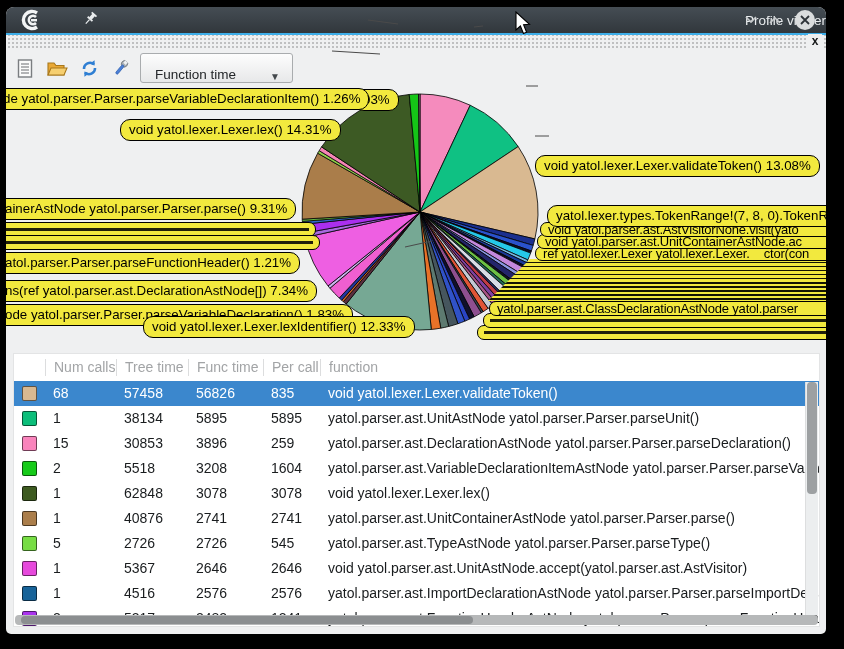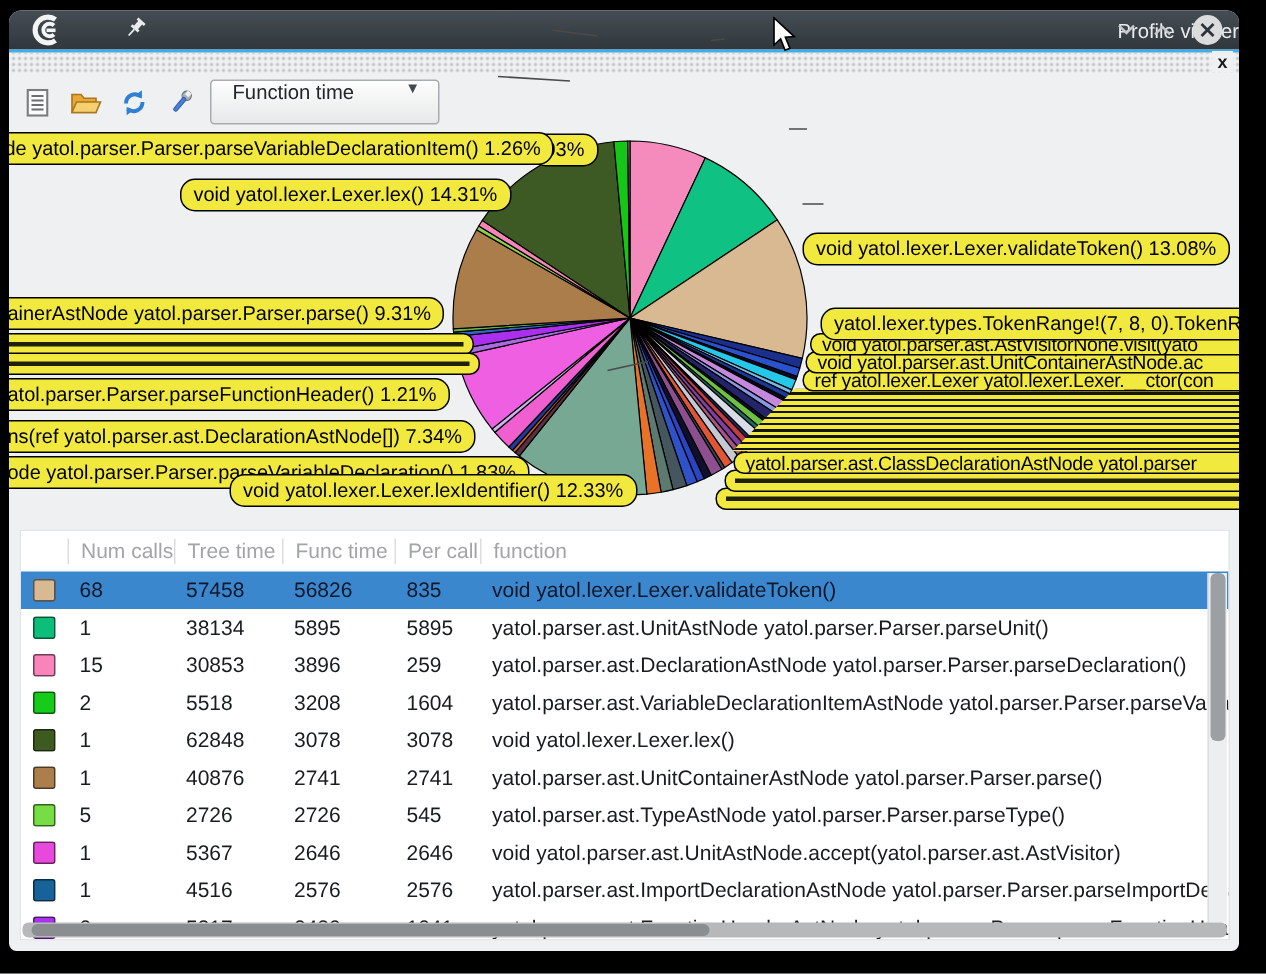--- a/index.html
+++ b/index.html
@@ -17,21 +17,21 @@
   #dockbar{position:absolute;left:0;top:28px;right:0;height:14px;
            background-image:radial-gradient(#bfc0c1 1px,transparent 1.1px);
            background-size:4px 4px;background-position:1px 2px;}
   #dock-close{position:absolute;right:4px;top:-1px;width:14px;height:14px;color:#17191a;
               font-size:12px;font-weight:bold;line-height:14px;text-align:center;background:#eff0f1;}
   
   #toolbar{position:absolute;left:0;top:42px;right:0;height:38px;display:flex;align-items:center;}
   .tool{width:26px;height:26px;margin-left:6px;display:flex;align-items:center;justify-content:center;}
   #tool-sep{width:1px;height:26px;background:#cfd1d2;margin-left:8px;}
   #combo{position:absolute;left:134px;top:4px;width:153px;height:30px;border:1px solid #a9acae;border-radius:3px;
-         background:linear-gradient(#fdfdfd,#e7e8e9);display:flex;align-items:flex-start;box-sizing:border-box;}
+         background:linear-gradient(#fdfdfd,#e7e8e9);display:flex;align-items:flex-end;box-sizing:border-box;}
   #combo-label{margin-left:14px;font-size:13.5px;color:#232629;flex:1;}
   #combo-arrow{margin-right:12px;font-size:10px;color:#43484c;}
   
   #pielayer{position:absolute;left:0;top:80px;right:0;height:266px;}
   #pie-svg,#leader-svg{position:absolute;}
   .plabel{position:absolute;height:20px;line-height:19px;padding:0 8px;background:#f2e93e;
           border:1.6px solid #000;border-radius:10px;font-size:13.3px;white-space:nowrap;color:#000;}
   .squeezed{position:absolute;height:13px;line-height:14px;padding:0 7px;background:#f2e93e;
           border:1.5px solid #000;border-radius:7px;font-size:13px;white-space:nowrap;color:#000;
           overflow:hidden;letter-spacing:-0.2px;}
@@ -41,21 +41,21 @@
   
   #tablepanel{position:absolute;left:7px;top:346px;width:807px;bottom:7px;background:#fff;
               border:1px solid #e3e4e5;box-sizing:border-box;overflow:hidden;}
   .trow{display:grid;grid-template-columns:31px 71px 72px 75px 57px 1fr;align-items:center;height:25px;
         font-size:14px;color:#191c1e;white-space:nowrap;}
   #thead{height:27px;color:#a2a4a6;}
   #thead .cell{overflow:hidden;}
   #thead .cell + .cell{border-left:1px solid #dcddde;}
   .cell{padding-left:8px;height:17px;line-height:17px;overflow:hidden;}
   .swatch{width:15px;height:15px;border:1px solid rgba(0,0,0,.55);border-radius:2px;margin-left:8px;box-sizing:border-box;}
-  .trow.selected{background:#3b87cd;color:#0f172a;}
+  .trow.selected{background:#3b87cd;color:#ffffff;}
   #vscroll{position:absolute;right:1px;top:28px;width:12px;bottom:11px;background:#eceeef;border-left:1px solid #dddedf;}
   #vthumb{position:absolute;left:1px;right:1px;top:0;height:112px;background:#9da0a2;border-radius:4px;}
   #hscroll{position:absolute;left:1px;right:1px;bottom:1px;height:10px;background:#b6b8b9;border-radius:4px;}
   #hthumb{position:absolute;left:6px;top:1px;width:452px;height:8px;background:#8b8e90;border-radius:4px;}
   #cursor{position:absolute;left:514px;top:11px;}
 </style>
 </head>
 <body>
 
 <div id="window">
@@ -206,21 +206,21 @@
       <div class="squeezed" style="left: 529px; top: 159px; z-index: 6; width: 300px;">ref yatol.lexer.Lexer yatol.lexer.Lexer.__ctor(con</div>
       <div class="stripes" style="left: 482px; top: 172px; z-index: 5; width: 344px; height: 42px; clip-path: polygon(42px 0px, 100% 0px, 100% 100%, 0px 100%);"></div>
       <div class="squeezed" style="left: 483px; top: 214px; z-index: 4; width: 350px;">yatol.parser.ast.ClassDeclarationAstNode yatol.parser</div>
       <div class="hbar" style="left: 477px; top: 226px; z-index: 3; width: 352px;"></div>
       <div class="hbar" style="left: 471px; top: 238px; z-index: 2; width: 356px;"></div>
       <div class="hbar" style="left: -10px; top: 135px; z-index: 2; width: 318px;"></div>
       <div class="hbar" style="left: -10px; top: 148px; z-index: 2; width: 322px;"></div>
       <div class="plabel" style="left: -10px; top: 165px; z-index: 3;">atol.parser.Parser.parseFunctionHeader() 1.21%</div>
       <div class="plabel" style="left: -10px; top: 193px; z-index: 3;">ns(ref yatol.parser.ast.DeclarationAstNode[]) 7.34%</div>
       <div class="plabel" style="left: -10px; top: 217px; z-index: 3;">ode yatol.parser.Parser.parseVariableDeclaration() 1.83%</div>
-      <div class="plabel" style="left: 147px; top: 229px; z-index: 4; text-align: center;">void yatol.lexer.Lexer.lexIdentifier() 12.33%</div>
+      <div class="plabel" style="left: 137px; top: 229px; z-index: 4; text-align: center;">void yatol.lexer.Lexer.lexIdentifier() 12.33%</div>
     </div>
 
   <div id="tablepanel">
     <div id="thead" class="trow">
         <div class="cell"></div>
         <div class="cell">Num calls</div>
         <div class="cell">Tree time</div>
         <div class="cell">Func time</div>
         <div class="cell">Per call</div>
         <div class="cell">function</div>

